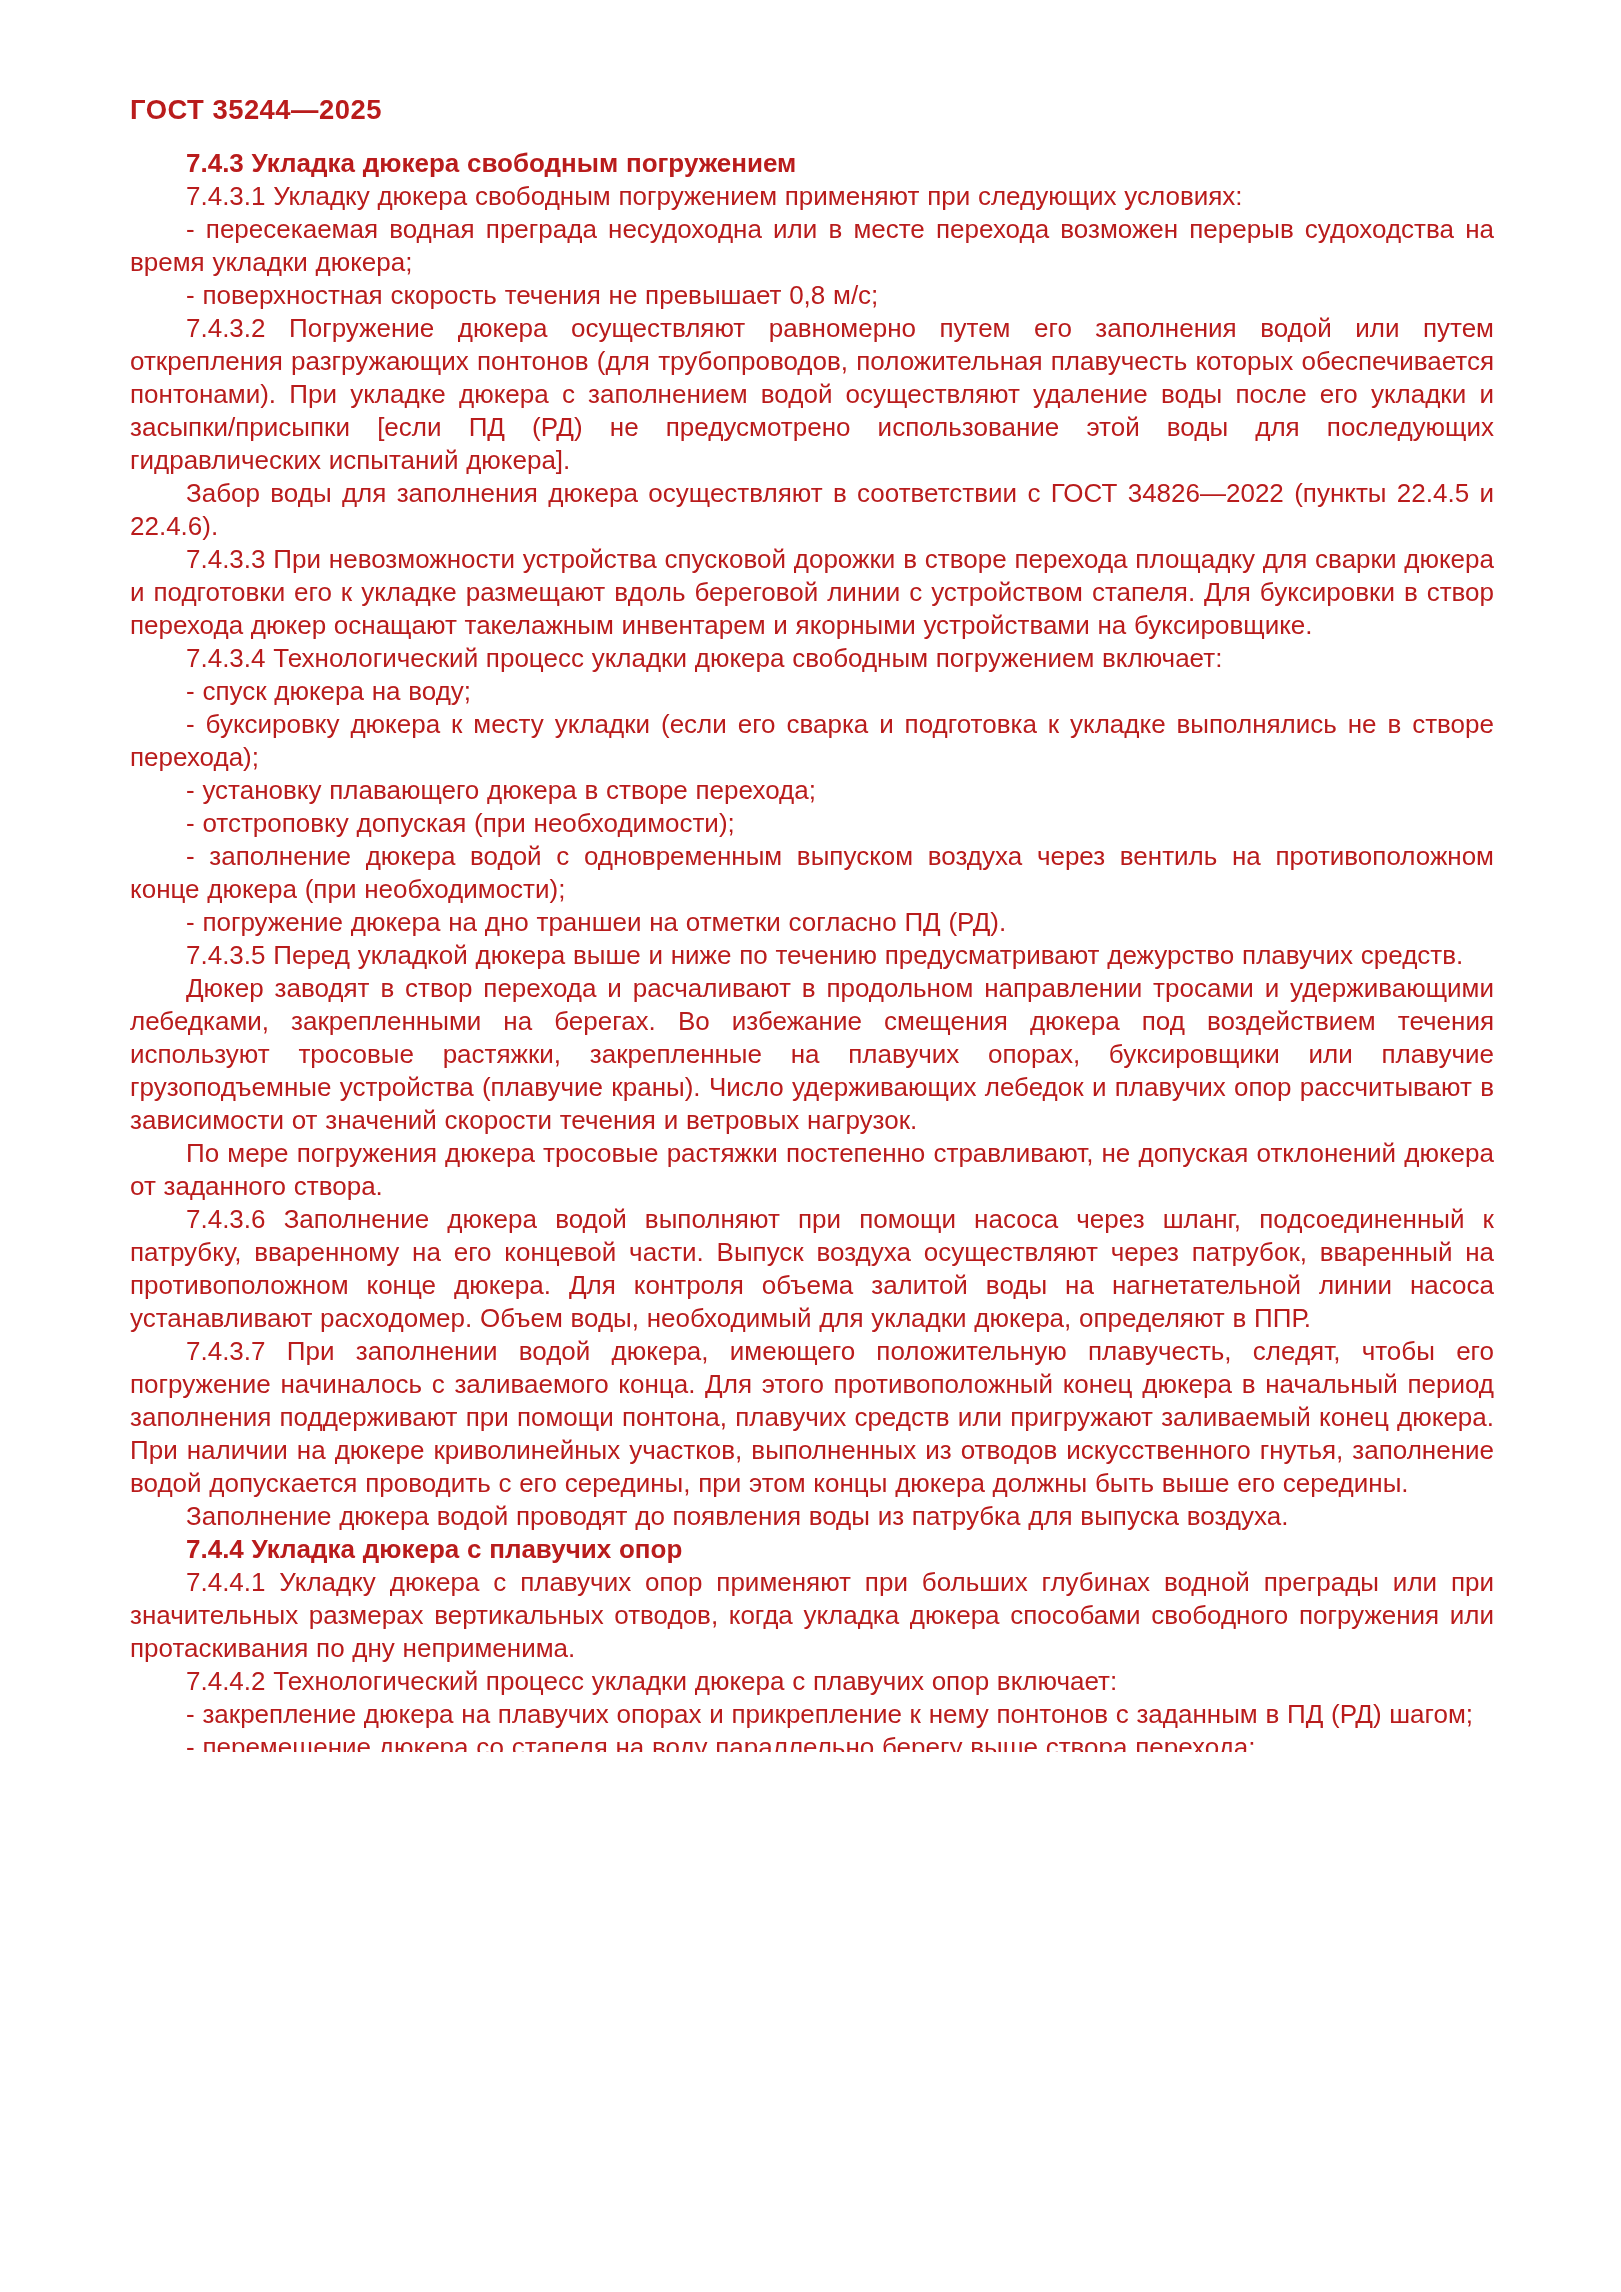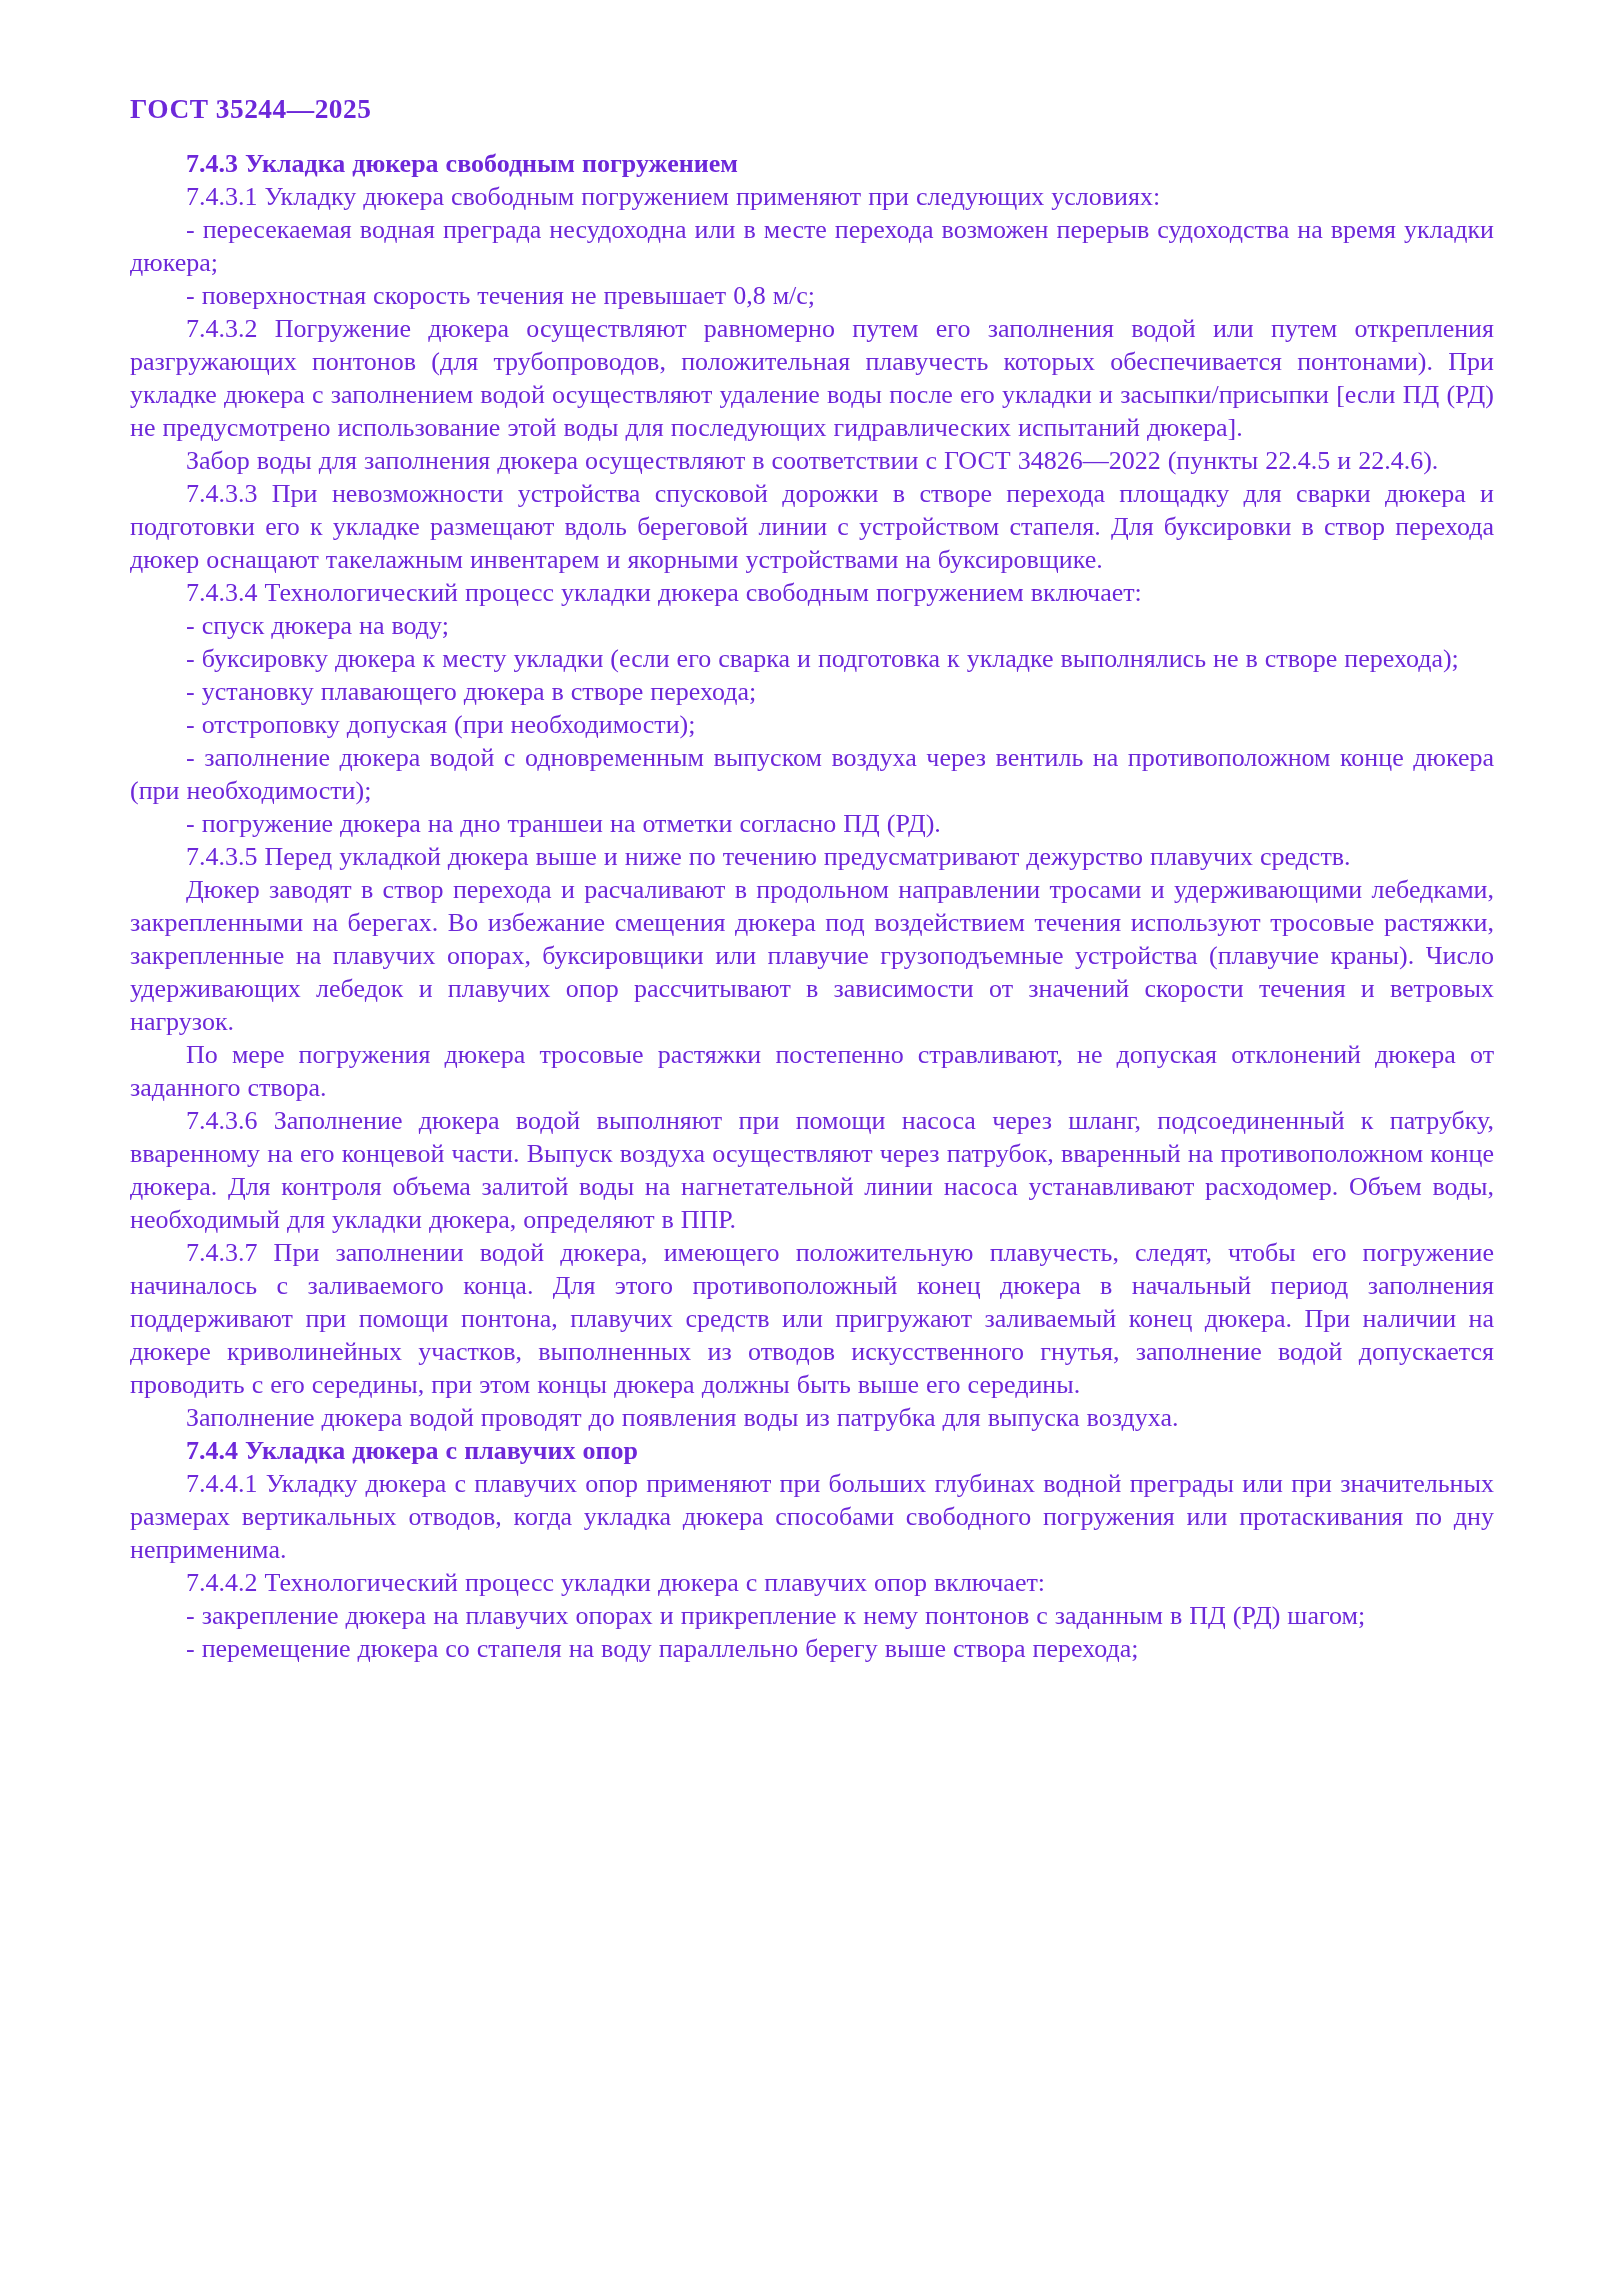--- a/index.html
+++ b/index.html
@@ -5,22 +5,22 @@
   html, body {
     margin: 0;
     padding: 0;
     background: #ffffff;
   }
   .page {
     position: relative;
     width: 1621px;
     height: 1752px;
     background: #ffffff;
-    font-family: Liberation Serif, serif;
-    color: #6d28d9;
+    font-family: Liberation Sans, sans-serif;
+    color: #b91c1c;
     overflow: hidden;
   }
   .doc-header {
     position: absolute;
     left: 130px;
     top: 94px;
     font-size: 27.4px;
     font-weight: bold;
     letter-spacing: 0.5px;
   }

